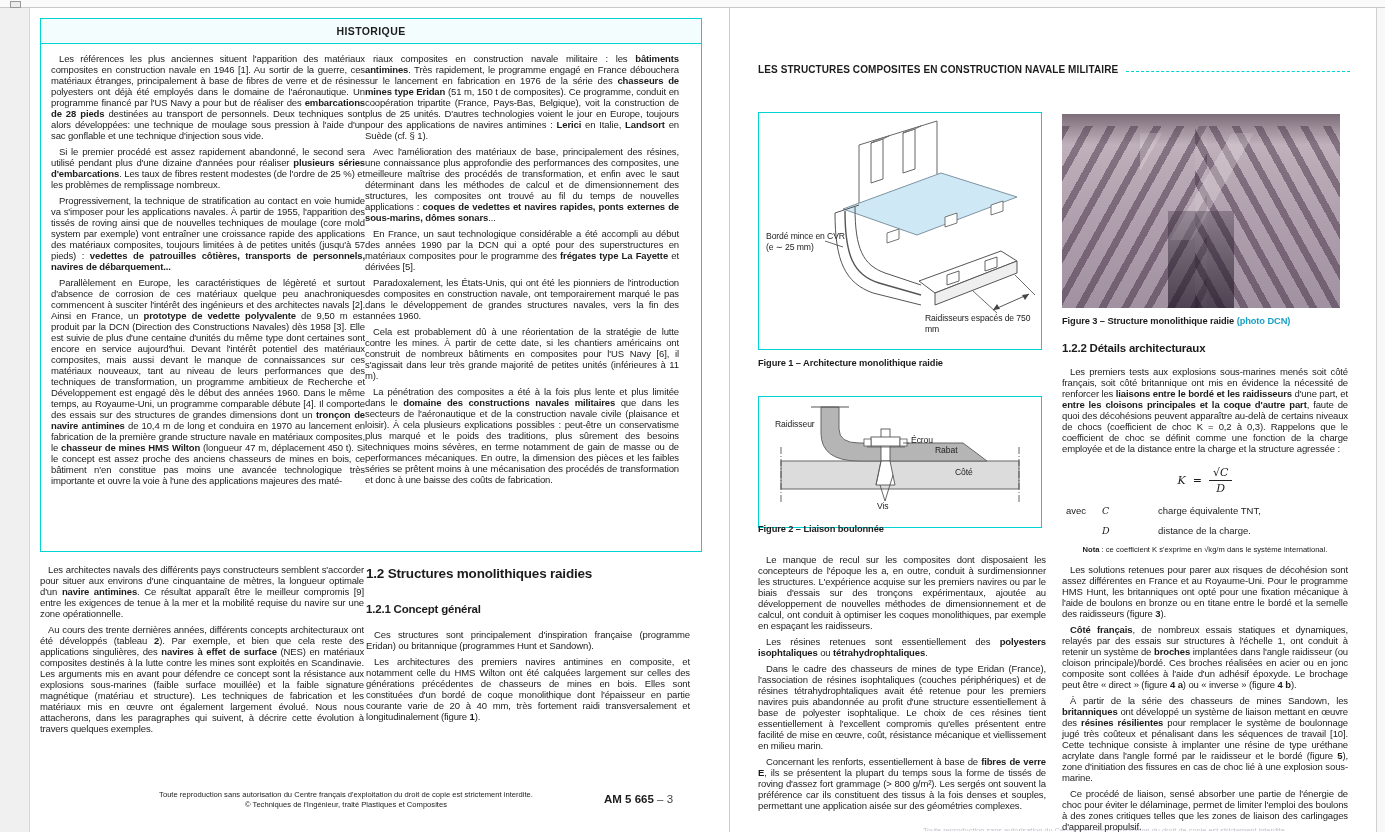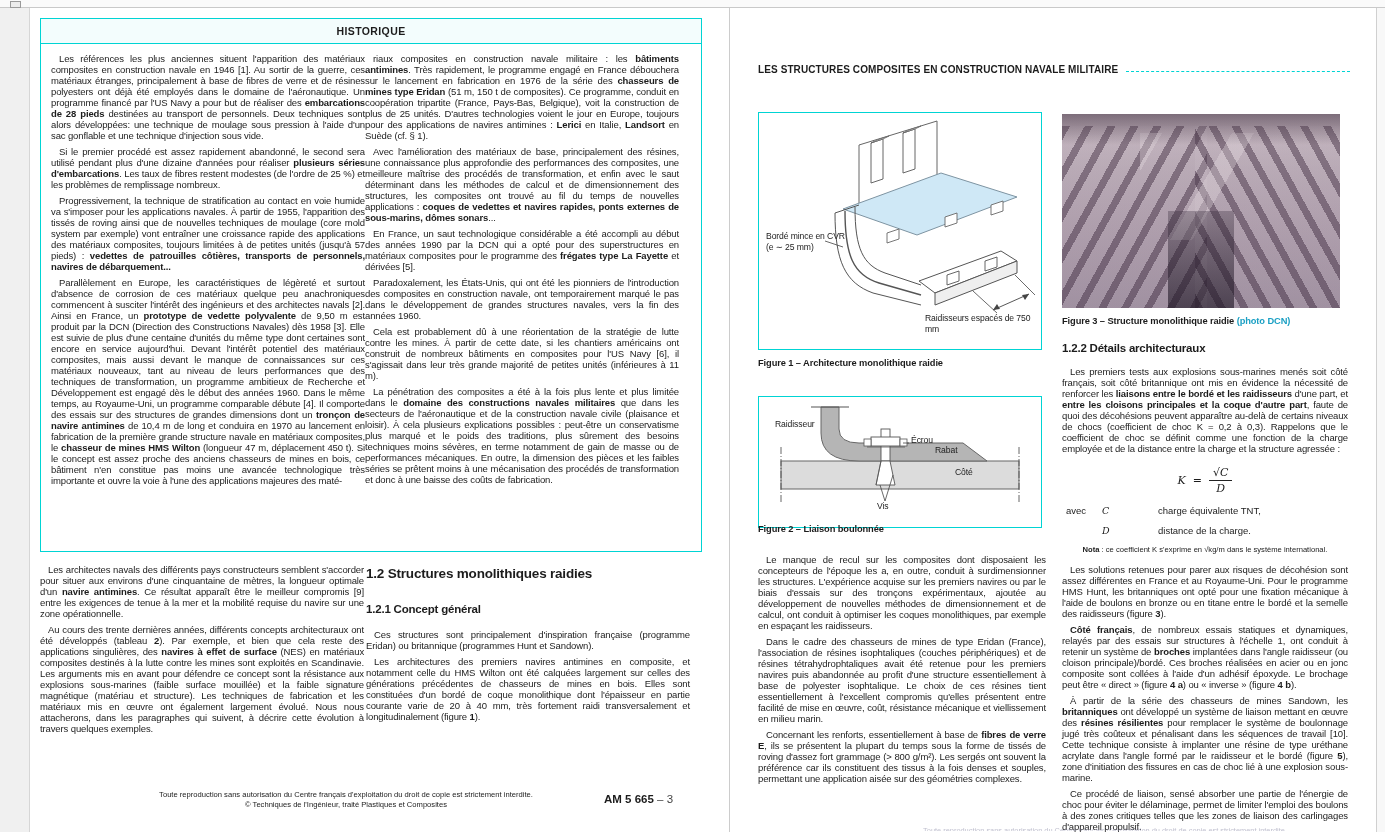--- a/index.html
+++ b/index.html
@@ -216,20 +216,21 @@
       <div class="fig-label" style="left:16px;top:22px;">Raidisseur</div>
       <div class="fig-label" style="left:152px;top:38px;">Écrou</div>
       <div class="fig-label" style="left:176px;top:48px;">Rabat</div>
       <div class="fig-label" style="left:196px;top:70px;">Côté</div>
       <div class="fig-label" style="left:118px;top:104px;">Vis</div>
     </div>
     <div class="fig-caption cap2">Figure 2 – Liaison boulonnée</div>
 
     <div class="rp-col1">
       <p class="doc-p">Le manque de recul sur les composites dont disposaient les concepteurs de l'époque les a, en outre, conduit à surdimensionner les structures. L'expérience acquise sur les premiers navires ou par le biais d'essais sur des tronçons expérimentaux, ajoutée au développement de nouvelles méthodes de dimensionnement et de calcul, ont conduit à optimiser les coques monolithiques, par exemple en espaçant les raidisseurs.</p>
+      <p class="doc-p">Les résines retenues sont essentiellement des <b>polyesters isophtaliques</b> ou <b>tétrahydrophtaliques</b>.</p>
       <p class="doc-p">Dans le cadre des chasseurs de mines de type Eridan (France), l'association de résines isophtaliques (couches périphériques) et de résines tétrahydrophtaliques avait été retenue pour les premiers navires puis abandonnée au profit d'une structure essentiellement à base de polyester isophtalique. Le choix de ces résines tient essentiellement à l'excellent compromis qu'elles présentent entre facilité de mise en œuvre, coût, résistance mécanique et viellissement en milieu marin.</p>
       <p class="doc-p">Concernant les renforts, essentiellement à base de <b>fibres de verre E</b>, ils se présentent la plupart du temps sous la forme de tissés de roving d'assez fort grammage (&gt; 800 g/m²). Les sergés ont souvent la préférence car ils constituent des tissus à la fois denses et souples, permettant une application aisée sur des géométries complexes.</p>
     </div>
 
     <div class="rp-col2">
       <div class="photo">
         <div class="vl"></div>
         <div class="vr"></div>
         <div class="vee"></div>
         <div class="topband"></div>

